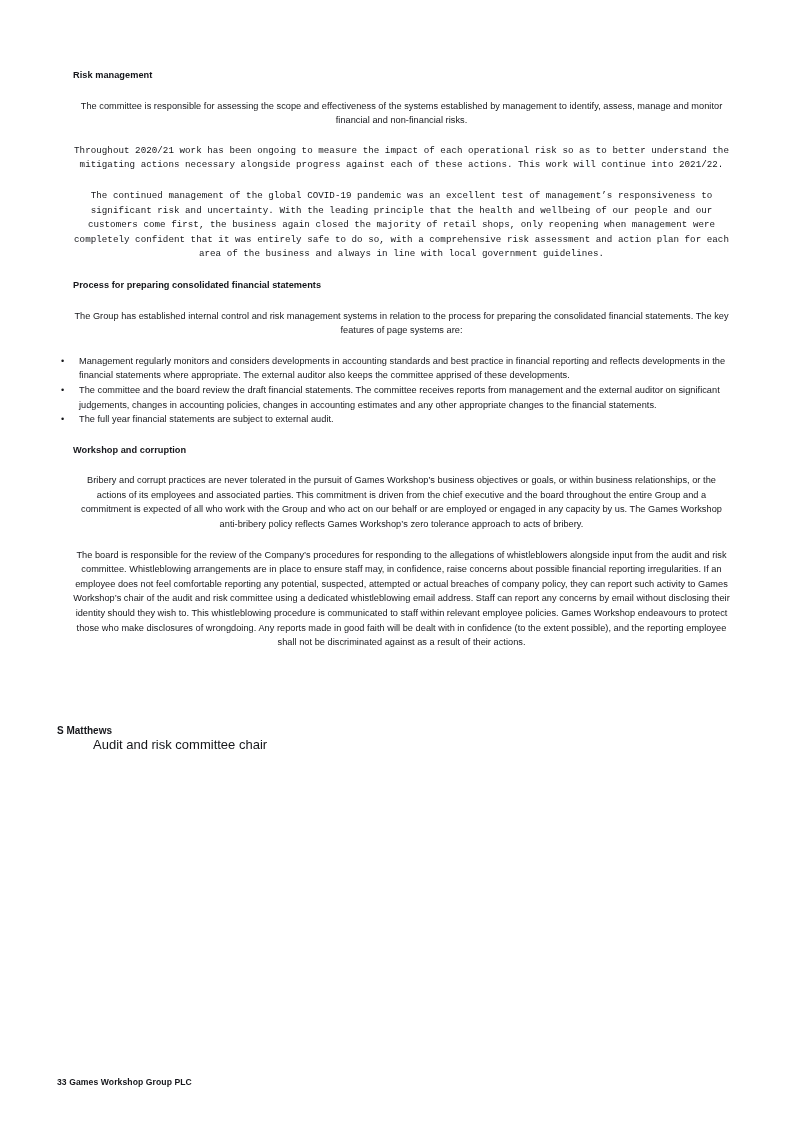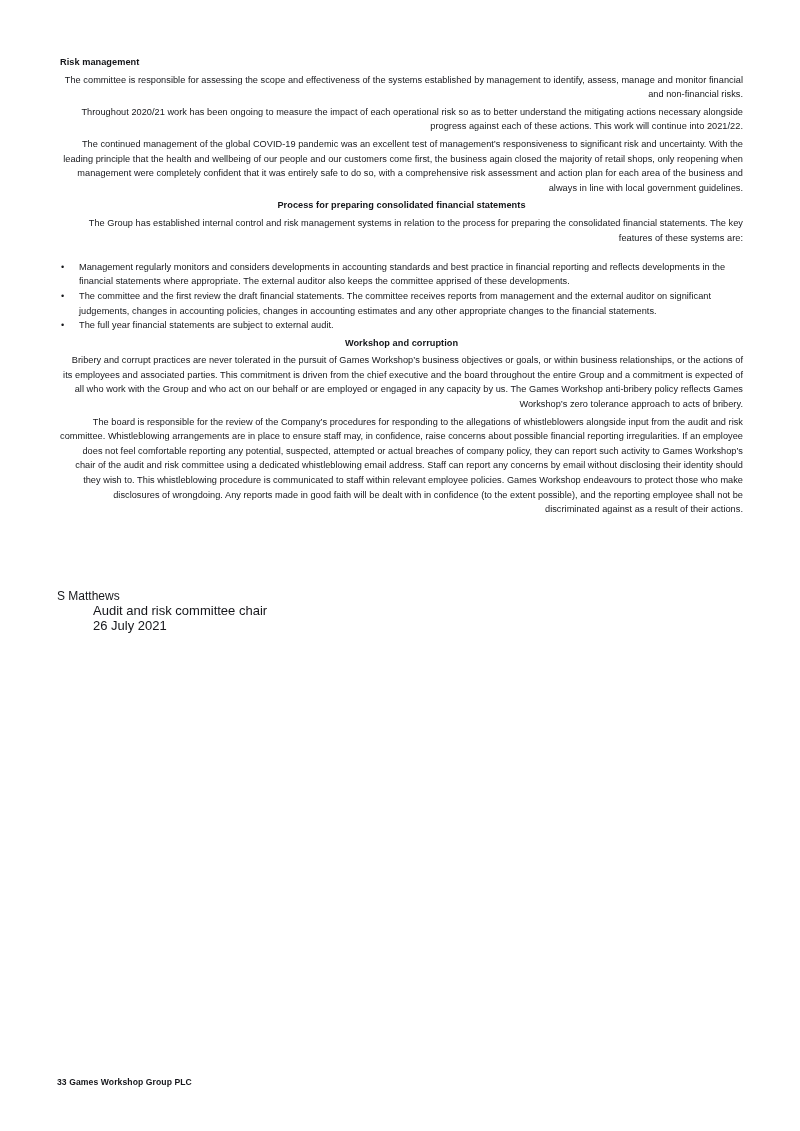--- a/index.html
+++ b/index.html
@@ -24,40 +24,40 @@
     box-sizing: border-box;
     padding: 52px 57px 0 57px;
   }
   .doc-body {
     width: 689px;
   }
   h2.section-heading {
     font-size: 9.2px;
     line-height: 14.6px;
     font-weight: bold;
-    margin: 3px;
+    margin: 16px;
     padding: 0;
     color: #15161a;
     letter-spacing: 0.005em;
   }
   p.para {
     font-size: 9.2px;
     line-height: 14.6px;
-    margin: 3px;
+    margin: 16px;
     padding: 0;
     color: #15161a;
-    text-align: right;
+    text-align: center;
     letter-spacing: 0.004em;
   }
   .gap-para {
     margin-top: 14.6px;
+    font-family: Liberation Mono, monospace;
   }
   .gap-section {
     margin-top: 14.6px;
-    text-align: center;
   }
   ul.bullets {
     margin: 14.6px 0 0 0;
     padding: 0;
     list-style: none;
   }
   ul.bullets li {
     position: relative;
     padding-left: 22px;
     font-size: 9.2px;
@@ -72,23 +72,23 @@
     font-size: 9.2px;
     line-height: 14.6px;
   }
   .signoff-block {
     margin-top: 14.6px;
   }
   .spacer-sign {
     height: 58px;
   }
   .sign-name {
-    font-size: 12px;
+    font-size: 10px;
     line-height: 14.6px;
-    font-weight: normal;
+    font-weight: bold;
     color: #15161a;
   }
   .sign-line {
     font-size: 13px;
     line-height: 14.6px;
     color: #15161a;
     margin-left: 36px;
   }
   .footer {
     position: absolute;
@@ -107,35 +107,34 @@
 
 <div class="page">
   <div class="doc-body">
 
     <h2 class="section-heading">Risk management</h2>
     <p class="para">The committee is responsible for assessing the scope and effectiveness of the systems established by management to identify, assess, manage and monitor financial and non-financial risks.</p>
     <p class="para gap-para">Throughout 2020/21 work has been ongoing to measure the impact of each operational risk so as to better understand the mitigating actions necessary alongside progress against each of these actions. This work will continue into 2021/22.</p>
     <p class="para gap-para">The continued management of the global COVID-19 pandemic was an excellent test of management’s responsiveness to significant risk and uncertainty. With the leading principle that the health and wellbeing of our people and our customers come first, the business again closed the majority of retail shops, only reopening when management were completely confident that it was entirely safe to do so, with a comprehensive risk assessment and action plan for each area of the business and always in line with local government guidelines.</p>
 
     <h2 class="section-heading gap-section">Process for preparing consolidated financial statements</h2>
-    <p class="para">The Group has established internal control and risk management systems in relation to the process for preparing the consolidated financial statements. The key features of these systems are:</p>
+    <p class="para">The Group has established internal control and risk management systems in relation to the process for preparing the consolidated financial statements. The key features of page systems are:</p>
     <ul class="bullets">
       <li><span class="dot">•</span><span>Management regularly monitors and considers developments in accounting standards and best practice in financial reporting and reflects developments in the financial statements where appropriate. The external auditor also keeps the committee apprised of these developments.</span></li>
-      <li><span class="dot">•</span><span>The committee and the first review the draft financial statements. The committee receives reports from management and the external auditor on significant judgements, changes in accounting policies, changes in accounting estimates and any other appropriate changes to the financial statements.</span></li>
+      <li><span class="dot">•</span><span>The committee and the board review the draft financial statements. The committee receives reports from management and the external auditor on significant judgements, changes in accounting policies, changes in accounting estimates and any other appropriate changes to the financial statements.</span></li>
       <li><span class="dot">•</span><span>The full year financial statements are subject to external audit.</span></li>
     </ul>
 
     <h2 class="section-heading gap-section">Workshop and corruption</h2>
     <p class="para">Bribery and corrupt practices are never tolerated in the pursuit of Games Workshop’s business objectives or goals, or within business relationships, or the actions of its employees and associated parties. This commitment is driven from the chief executive and the board throughout the entire Group and a commitment is expected of all who work with the Group and who act on our behalf or are employed or engaged in any capacity by us. The Games Workshop anti-bribery policy reflects Games Workshop’s zero tolerance approach to acts of bribery.</p>
 
     <p class="para">The board is responsible for the review of the Company’s procedures for responding to the allegations of whistleblowers alongside input from the audit and risk committee. Whistleblowing arrangements are in place to ensure staff may, in confidence, raise concerns about possible financial reporting irregularities. If an employee does not feel comfortable reporting any potential, suspected, attempted or actual breaches of company policy, they can report such activity to Games Workshop’s chair of the audit and risk committee using a dedicated whistleblowing email address. Staff can report any concerns by email without disclosing their identity should they wish to. This whistleblowing procedure is communicated to staff within relevant employee policies. Games Workshop endeavours to protect those who make disclosures of wrongdoing. Any reports made in good faith will be dealt with in confidence (to the extent possible), and the reporting employee shall not be discriminated against as a result of their actions.</p>
 
     <div class="signoff-block">
       <div class="spacer-sign"></div>
       <div class="sign-name">S Matthews</div>
       <div class="sign-line">Audit and risk committee chair</div>
-      <div class="sign-line">26 July 2021</div>
     </div>
 
   </div>
 
   <div class="footer">33 Games Workshop Group PLC</div>
 </div>
 
 </body></html>

